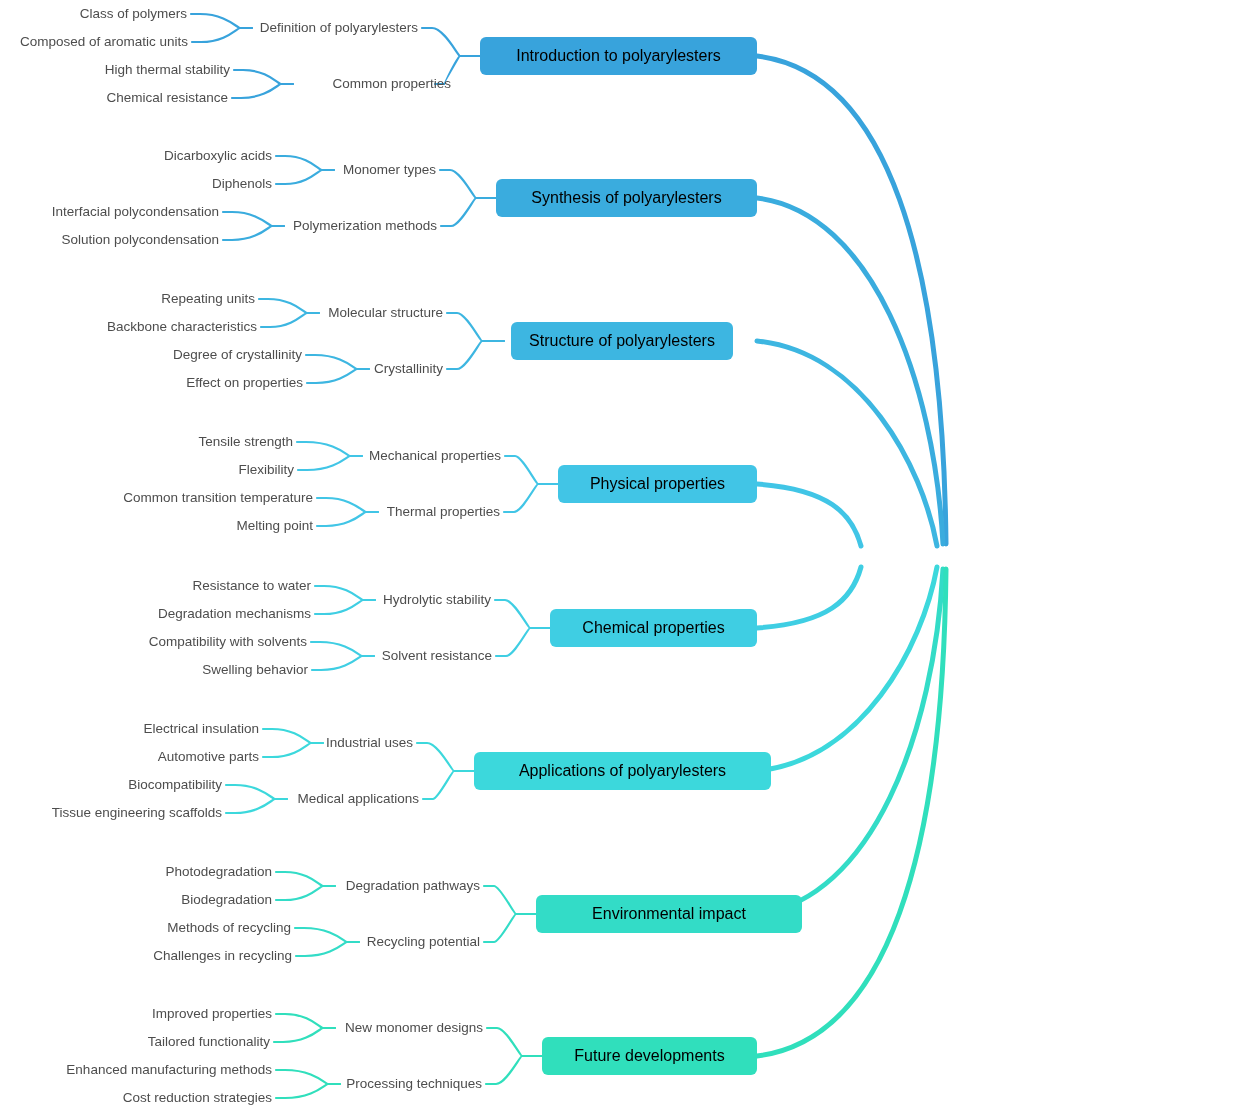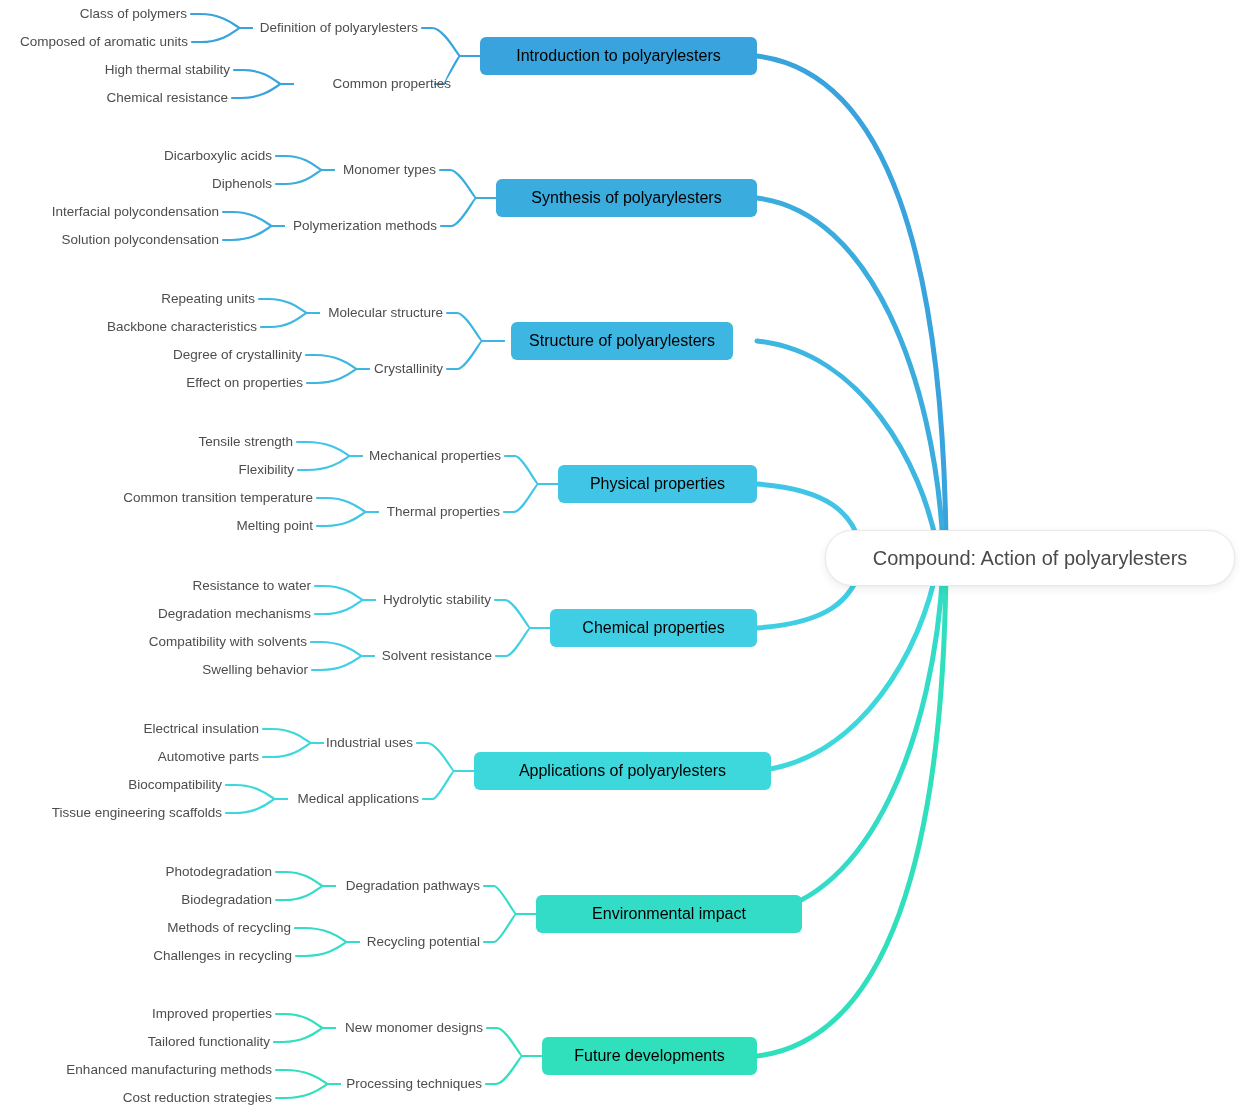--- a/index.html
+++ b/index.html
@@ -130,14 +130,13 @@
       <div class="node-text" style="right: 949px; top: 928px;">Methods of recycling</div>
       <div class="node-text" style="right: 948px; top: 956px;">Challenges in recycling</div>
       <div class="topic-box" style="left: 542px; top: 1037px; width: 215px; background: rgb(48, 223, 188);">Future developments</div>
       <div class="node-text" style="right: 757px; top: 1028px;">New monomer designs</div>
       <div class="node-text" style="right: 968px; top: 1014px;">Improved properties</div>
       <div class="node-text" style="right: 970px; top: 1042px;">Tailored functionality</div>
       <div class="node-text" style="right: 758px; top: 1084px;">Processing techniques</div>
       <div class="node-text" style="right: 968px; top: 1070px;">Enhanced manufacturing methods</div>
       <div class="node-text" style="right: 968px; top: 1098px;">Cost reduction strategies</div>
     </div>
-  <div class="root-pill">Compound: Action of polyarylesters</div>
 </div>
 
 </body></html>

